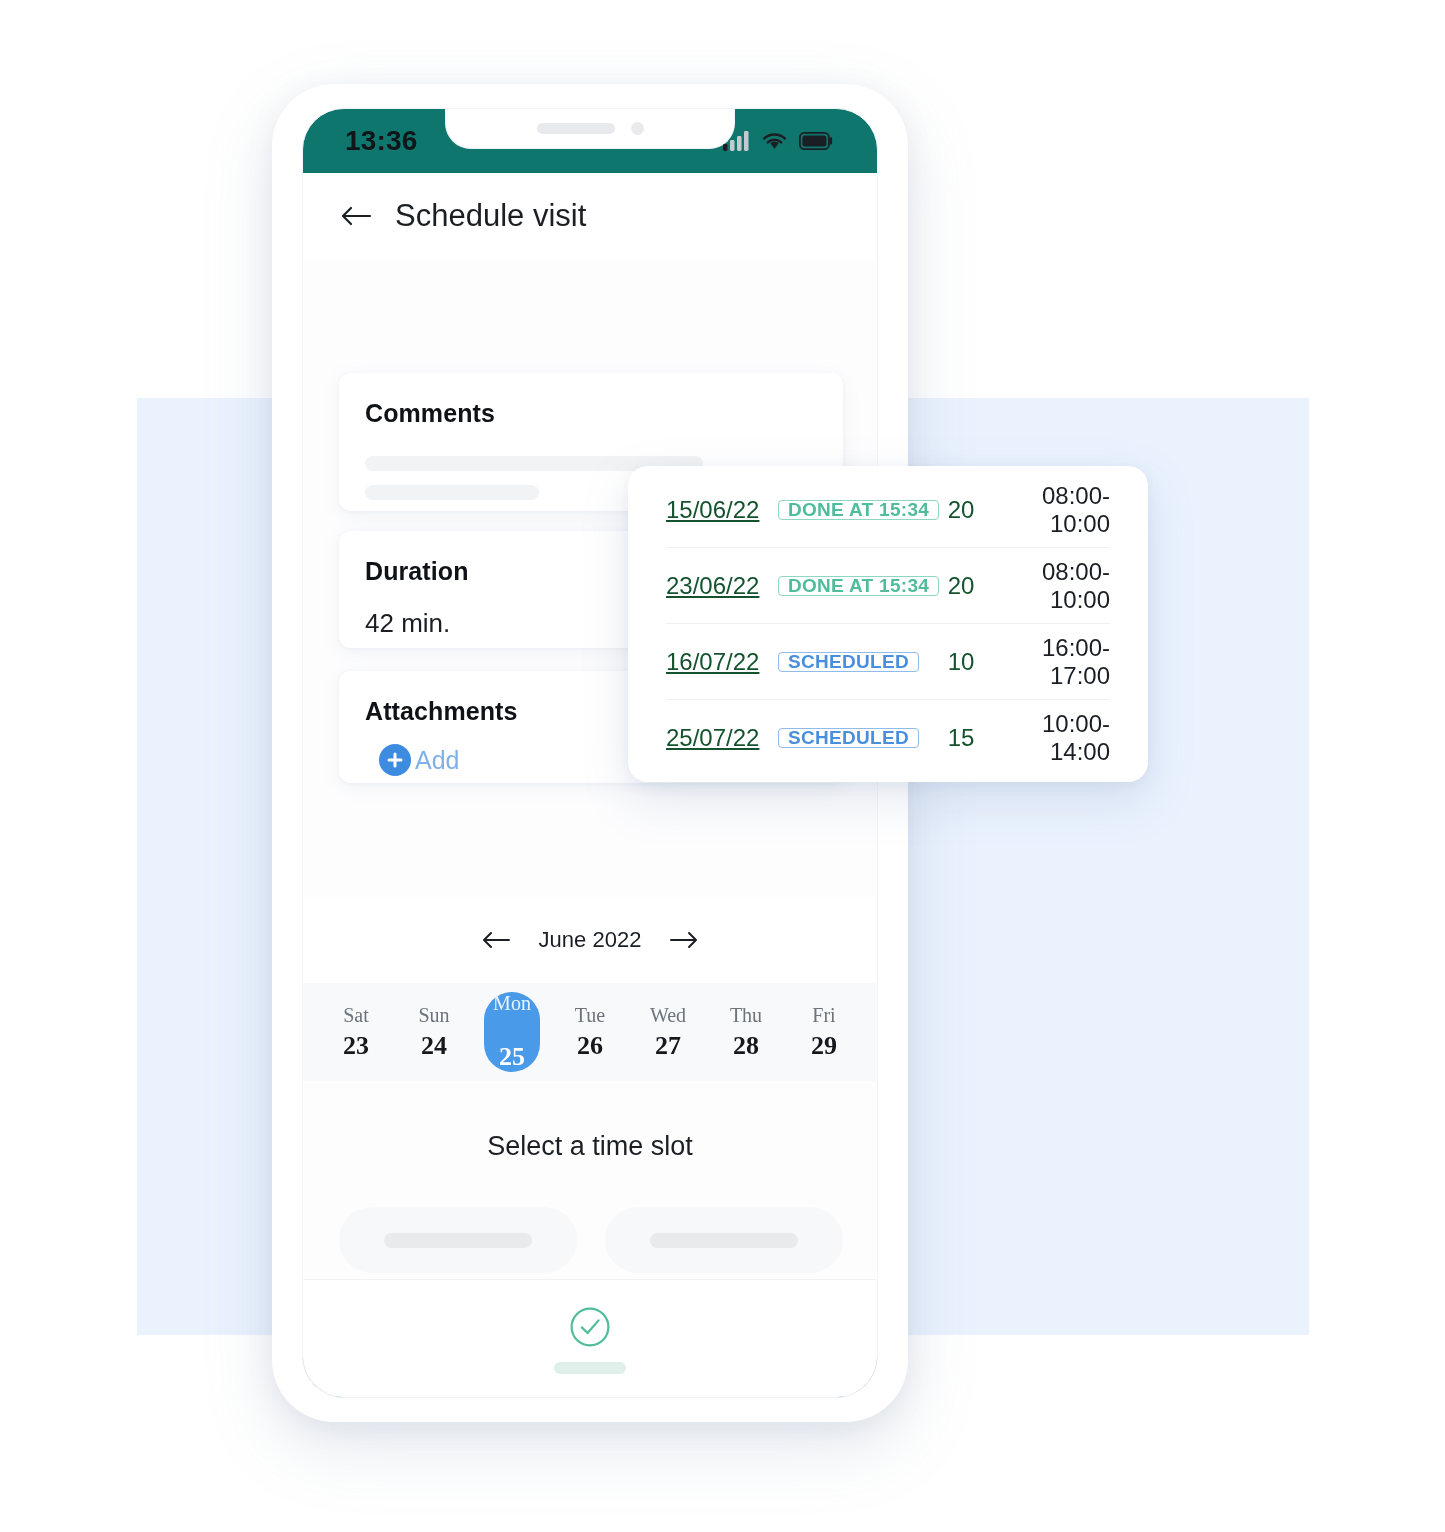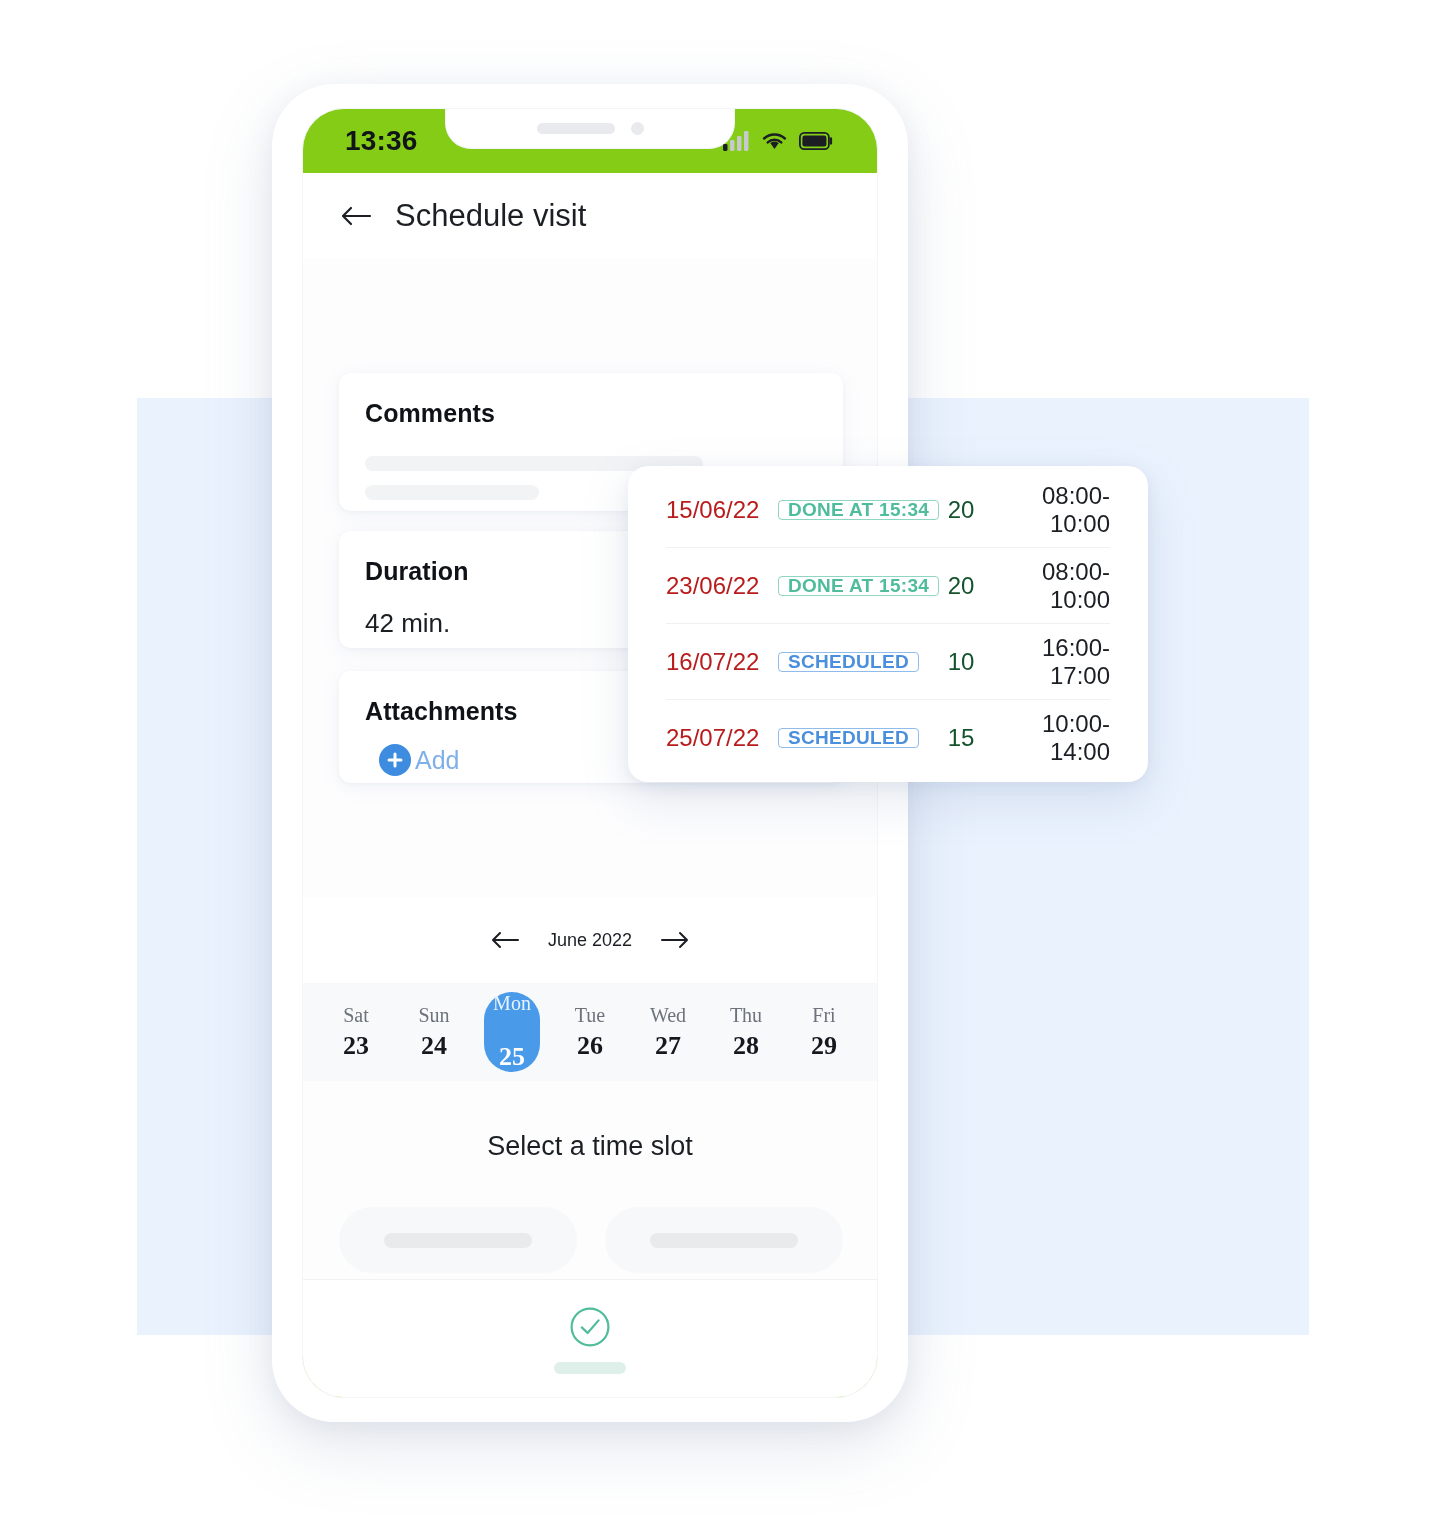--- a/index.html
+++ b/index.html
@@ -25,21 +25,21 @@
     left: 272px; top: 84px;
     width: 636px; height: 1338px;
     background: #ffffff;
     border-radius: 62px;
     box-shadow: 0 24px 70px rgba(120,140,170,0.20), 0 6px 26px rgba(120,140,170,0.12);
   }
   .screen {
     position: absolute;
     left: 30px; top: 24px;
     width: 576px; height: 1290px;
-    background: #84cc16;
+    background: #0f766e;
     border-radius: 42px;
     overflow: hidden;
     border: 1px solid #f3f5f8;
   }
 
   
   .notch {
     position: absolute;
     left: 50%; top: 0; transform: translateX(-50%);
     width: 290px; height: 40px;
@@ -117,21 +117,21 @@
   .plus-circle::before { width: 15px; height: 3px; transform: translate(-50%,-50%); }
   .plus-circle::after  { width: 3px; height: 15px; transform: translate(-50%,-50%); }
   .add-label { font-size: 25px; color: #7fb0e8; }
 
   
   .month-nav {
     position: absolute; left: 0; top: 638px; width: 100%; height: 86px;
     display: flex; align-items: center; justify-content: center; gap: 26px;
     background: #ffffff;
   }
-  .month-label { font-size: 18px; color: #1b1f24; text-align: right; }
+  .month-label { font-size: 22px; color: #1b1f24; text-align: right; }
   .arrow-btn { width: 34px; height: 34px; display: flex; align-items: center; justify-content: center; cursor: pointer; }
 
   
   .week-strip {
     position: absolute; left: 0; top: 724px; width: 100%; height: 98px;
     background: #f8f9fa;
     display: flex; align-items: center; justify-content: space-around;
     padding: 0 14px;
     font-family: Liberation Serif, serif;
   }
@@ -186,21 +186,21 @@
     z-index: 20;
   }
   .trow {
     height: 76px;
     display: grid;
     grid-template-columns: 112px 154px 58px 1fr;
     align-items: center;
     border-bottom: 1px solid #eef0f2;
   }
   .trow:last-child { border-bottom: none; }
-  .t-date { font-size: 24px; color: #b91c1c; }
+  .t-date { font-size: 24px; color: #14532d; text-decoration: underline; }
   .t-badge {
     display: inline-flex; align-items: center; justify-content: center;
     height: 20px; padding: 0 9px;
     border-radius: 4px; border: 1.5px solid;
     font-size: 19px; font-weight: 700; letter-spacing: .3px;
     white-space: nowrap;
   }
   .t-badge.done { color: #4fbc9c; border-color: #8ed6c1; }
   .t-badge.scheduled { color: #4a8fdd; border-color: #8fbcea; }
   .t-qty { font-size: 24px; color: #14532d; text-align: center; }

